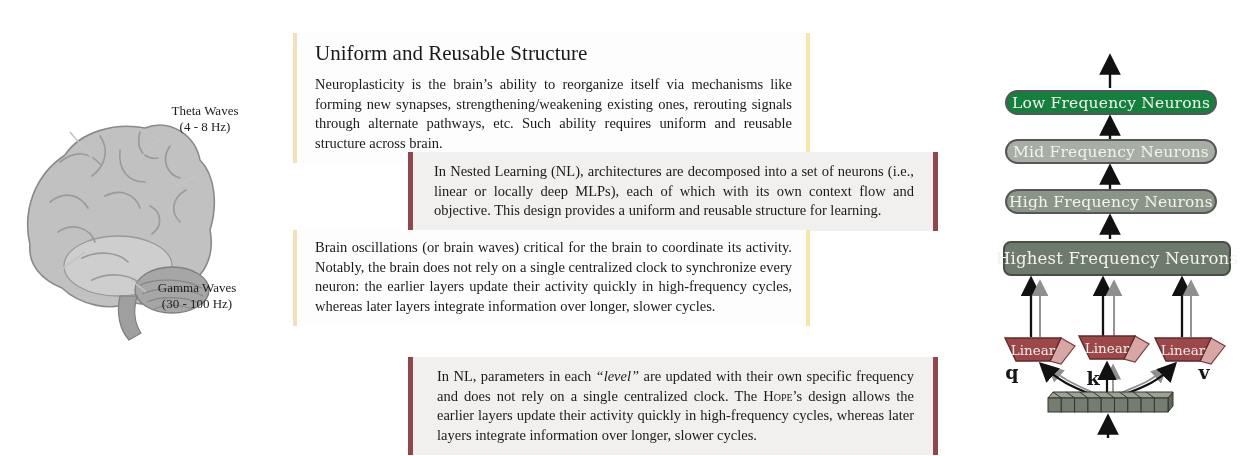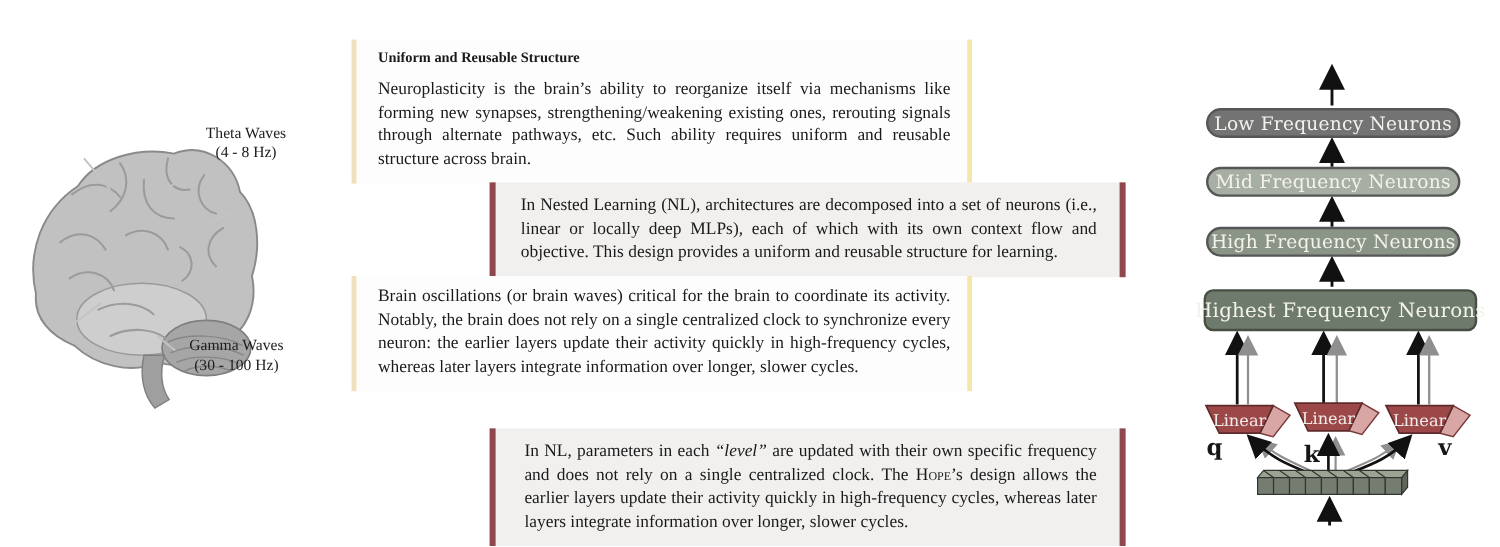--- a/index.html
+++ b/index.html
@@ -7,21 +7,21 @@
           font-family:"Liberation Serif", serif;color:#1a1a1a;}
   svg{display:block;}
 
   
   .blabel{position:absolute;text-align:center;font-size:13px;line-height:16px;color:#1c1c1c;}
 
   
   .tsection{position:absolute;box-sizing:border-box;background:#fdfdfd;
             border-left:4px solid #f2e0bd;border-right:4px solid #f4e7a9;
             padding:8px 14px 10px 18px;}
-  .tsection .stitle{font-weight:bold;font-size:12px;margin:0 0 9px 0;}
+  .tsection .stitle{font-weight:normal;font-size:21px;margin:0 0 9px 0;}
   .tsection .sbody{font-size:14.5px;line-height:19.5px;text-align:justify;margin:0;}
 
   .callout{position:absolute;box-sizing:border-box;background:#f1f0ef;
            border-left:5px solid #8e474d;border-right:5px solid #8e474d;
            padding:10px 19px 10px 21px;font-size:14.5px;line-height:19.6px;text-align:justify;}
   .callout .it{font-style:italic;}
   .callout .sc{font-variant:small-caps;}
 
   
   .layer{position:absolute;box-sizing:border-box;display:flex;align-items:center;justify-content:center;
@@ -174,21 +174,21 @@
       <line x1="112.9" y1="352" x2="121.2" y2="358"></line>
       <line x1="126.2" y1="352" x2="134.5" y2="358"></line>
       <line x1="139.5" y1="352" x2="147.8" y2="358"></line>
       <line x1="152.8" y1="352" x2="161.1" y2="358"></line>
       <line x1="166.1" y1="352" x2="174.4" y2="358"></line>
     </g>
 
     <line x1="128" y1="398" x2="128" y2="378" stroke="#111" stroke-width="2.4" marker-end="url(#ah-b)"></line>
   </svg>
 
-  <div class="layer pill" style="left: 1005px; top: 90px; width: 212px; height: 25px; background: #737373;">
+  <div class="layer pill" style="left: 1005px; top: 90px; width: 212px; height: 25px; background: #15803d;">
     <span>Low Frequency Neurons</span>
   </div>
   <div class="layer pill" style="left: 1005px; top: 139px; width: 212px; height: 25px; background: rgb(167, 175, 164);">
     <span>Mid Frequency Neurons</span>
   </div>
   <div class="layer pill" style="left: 1005px; top: 189px; width: 212px; height: 25px; background: rgb(139, 149, 135);">
     <span>High Frequency Neurons</span>
   </div>
   <div class="layer" style="left: 1003px; top: 241px; width: 228px; height: 35px; border-radius: 8px; font-size: 16.5px; background: rgb(110, 122, 107);">
     <span>Highest Frequency Neurons</span>

